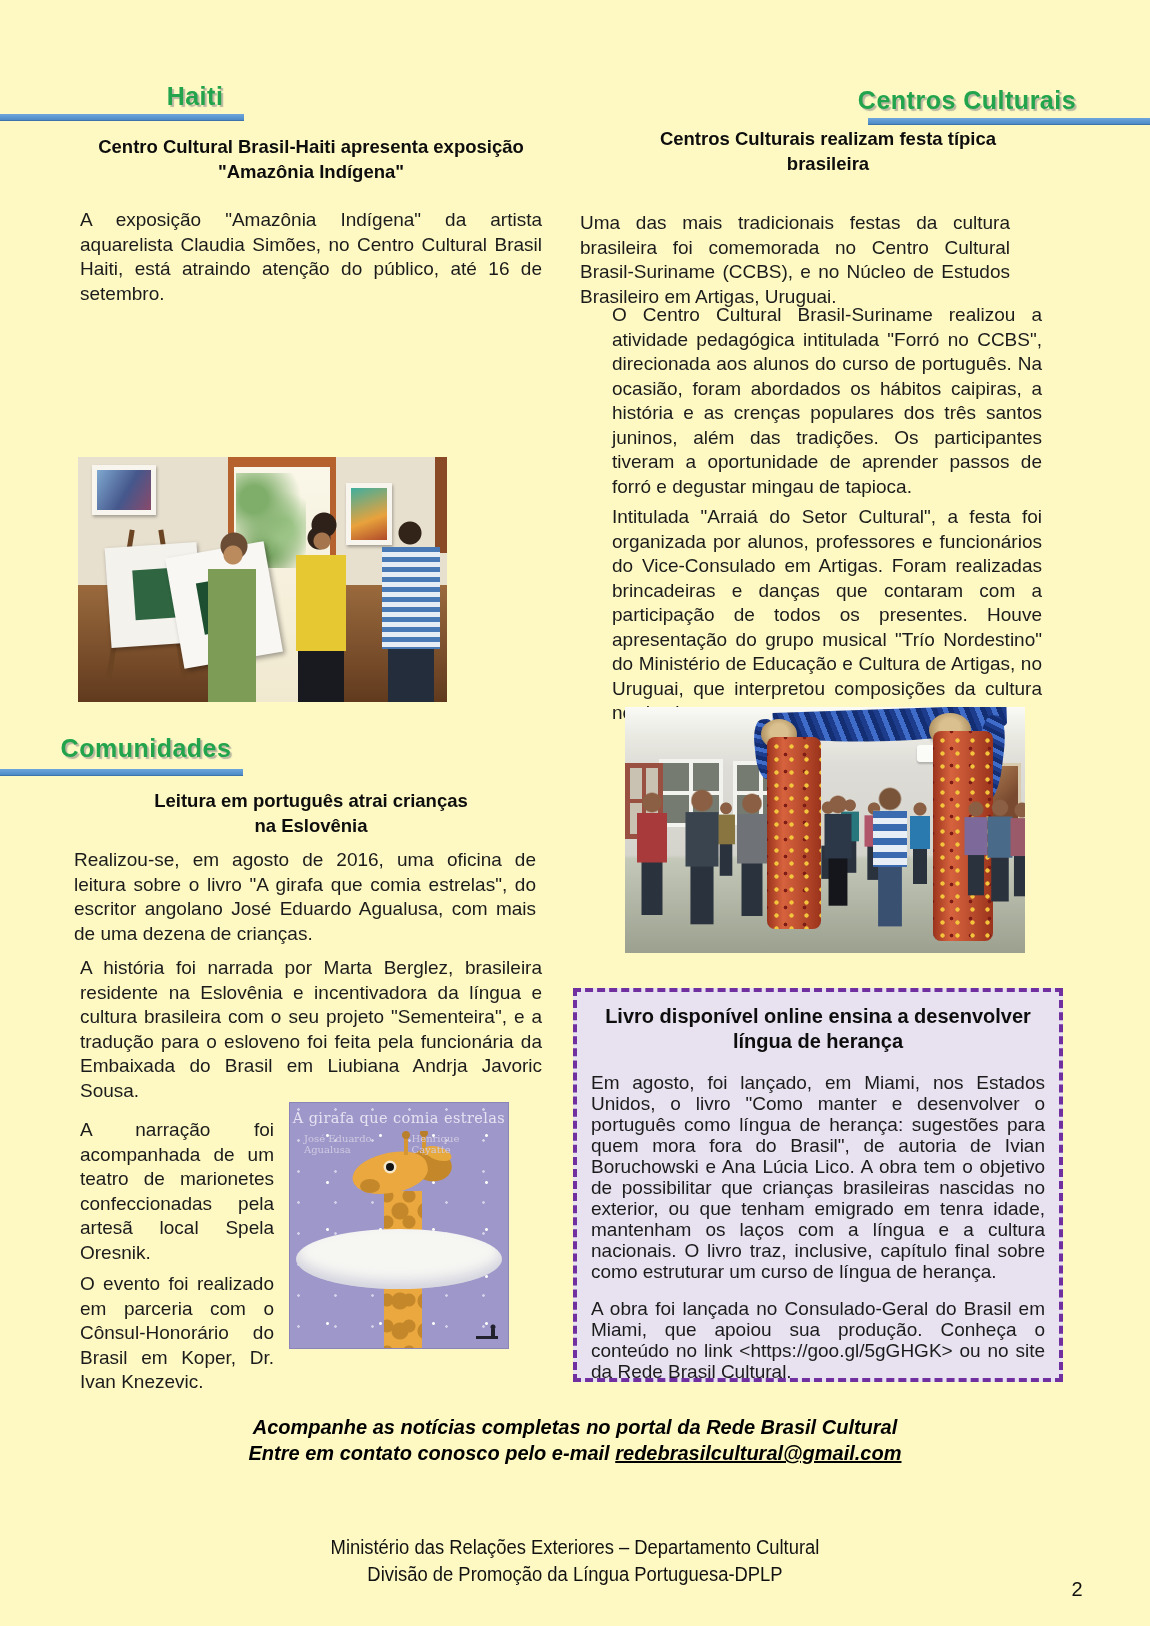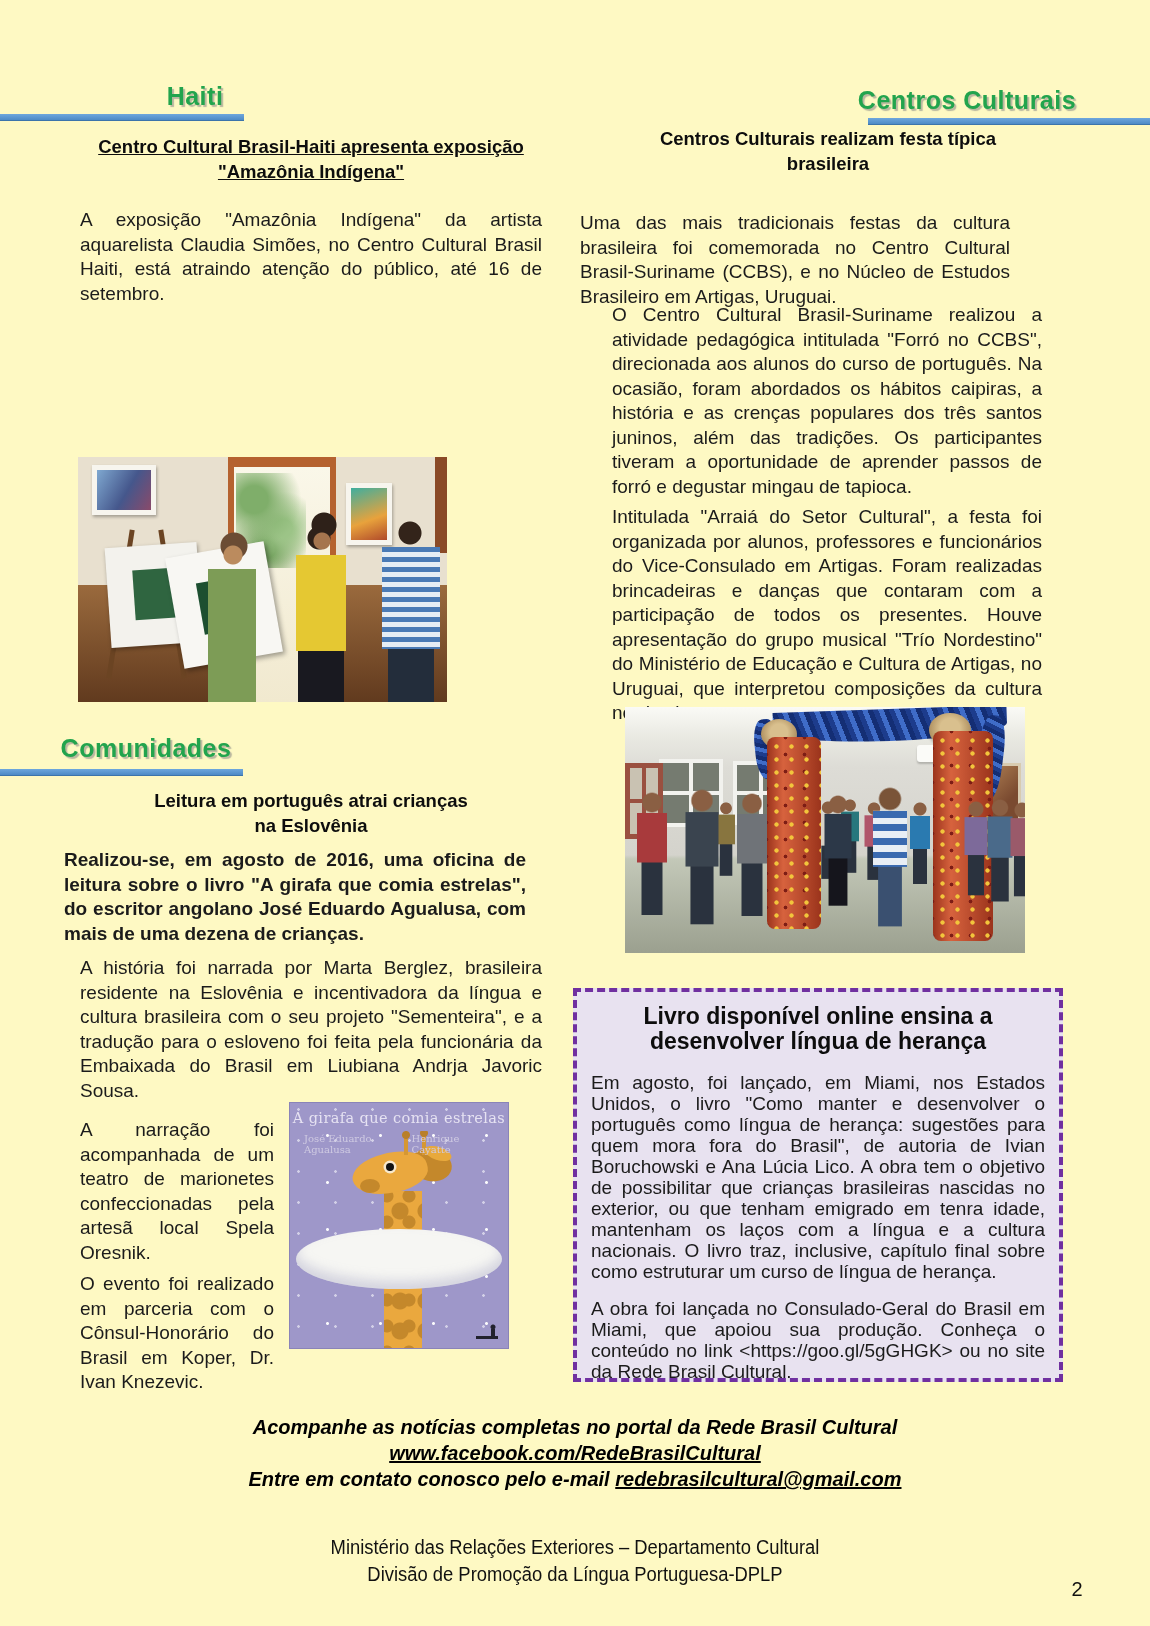--- a/index.html
+++ b/index.html
@@ -17,41 +17,41 @@
   .rule-haiti{left:0;top:114px;width:244px;}
   .heading-comunidades{left:20px;top:734px;width:252px;}
   .rule-comunidades{left:0;top:769px;width:243px;}
   .heading-centros{left:852px;top:86px;width:230px;}
   .rule-centros{left:868px;top:118px;width:282px;}
   
   .article-title{
     position:absolute;margin:0;font-size:18.5px;font-weight:bold;line-height:25px;
     text-align:center;color:#0d0d0d;
   }
-  .title-haiti{left:88px;top:134px;width:446px;text-decoration:underline;}
+  .title-haiti{left:88px;top:134px;width:446px;}
   .title-comunidades{left:141px;top:788px;width:340px;text-align:center;}
   .title-centros{left:648px;top:126px;width:360px;}
   .body-text{
     position:absolute;margin:0;font-size:19px;line-height:24.5px;text-align:justify;color:#1b1b1b;
   }
   .haiti-p1{left:80px;top:208px;width:462px;}
   .haiti-p2{left:80px;top:320px;width:462px;}
-  .com-p1{left:64px;top:848px;width:462px;font-weight:bold;}
+  .com-p1{left:74px;top:848px;width:462px;}
   .com-p2{left:80px;top:956px;width:462px;}
   .com-p3{left:80px;top:1118px;width:194px;}
   .com-p4{left:80px;top:1272px;width:194px;}
   .cen-p1{left:580px;top:195px;width:430px;margin-top:16px;}
   .cen-p2{left:612px;top:303px;width:430px;}
   .cen-p3{left:612px;top:505px;width:430px;}
   
   .livro-box{
     position:absolute;left:573px;top:988px;width:490px;height:394px;box-sizing:border-box;
     background:#e8e2f0;border:4px dashed #7030a0;padding:12px 14px 6px;overflow:hidden;
   }
-  .livro-title{margin:0 0 18px;font-size:23px;font-weight:bold;line-height:25px;text-align:center;color:#0d0d0d;}
+  .livro-title{margin:0 0 18px;font-size:20px;font-weight:bold;line-height:25px;text-align:center;color:#0d0d0d;}
   .livro-p{margin:16px 0 12px;font-size:19px;line-height:21px;text-align:justify;color:#1b1b1b;}
   
   .footer{position:absolute;left:0;top:1414px;width:1150px;text-align:center;}
   .footer-line{font-size:20px;font-weight:bold;line-height:26px;color:#000;font-style:italic;}
   .footer-link{text-decoration:underline;cursor:pointer;}
   .ministry{position:absolute;left:0;top:1534px;width:1150px;text-align:center;
     font-size:20px;line-height:27px;color:#111;transform:scaleX(.92);}
   .page-number{position:absolute;left:1062px;top:1578px;width:30px;font-size:20px;text-align:center;color:#111;}
   
   .photo-gallery{position:absolute;left:78px;top:457px;width:369px;height:245px;background:#e8e0cf;overflow:hidden;}
@@ -263,21 +263,20 @@
   </div>
 
   <div class="livro-box">
     <h2 class="livro-title">Livro disponível online ensina a desenvolver língua de herança</h2>
     <p class="livro-p">Em agosto, foi lançado, em Miami, nos Estados Unidos, o livro "Como manter e desenvolver o português como língua de herança: sugestões para quem mora fora do Brasil", de autoria de Ivian Boruchowski e Ana Lúcia Lico. A obra tem o objetivo de possibilitar que crianças brasileiras nascidas no exterior, ou que tenham emigrado em tenra idade, mantenham os laços com a língua e a cultura nacionais. O livro traz, inclusive, capítulo final sobre como estruturar um curso de língua de herança.</p>
     <p class="livro-p">A obra foi lançada no Consulado-Geral do Brasil em Miami, que apoiou sua produção. Conheça o conteúdo no link &lt;https://goo.gl/5gGHGK&gt; ou no site da Rede Brasil Cultural.</p>
   </div>
 
   <div class="footer">
     <div class="footer-line">Acompanhe as notícias completas no portal da Rede Brasil Cultural</div>
-    <div class="footer-line"><span class="footer-link">www.facebook.com/RedeBrasilCultural</span></div>
     <div class="footer-line">
       <span>Entre em contato conosco pelo e-mail </span><span class="footer-link">redebrasilcultural@gmail.com</span>
     </div>
   </div>
 
   <div class="ministry">
     <div>Ministério das Relações Exteriores – Departamento Cultural</div>
     <div>Divisão de Promoção da Língua Portuguesa-DPLP</div>
   </div>
 

